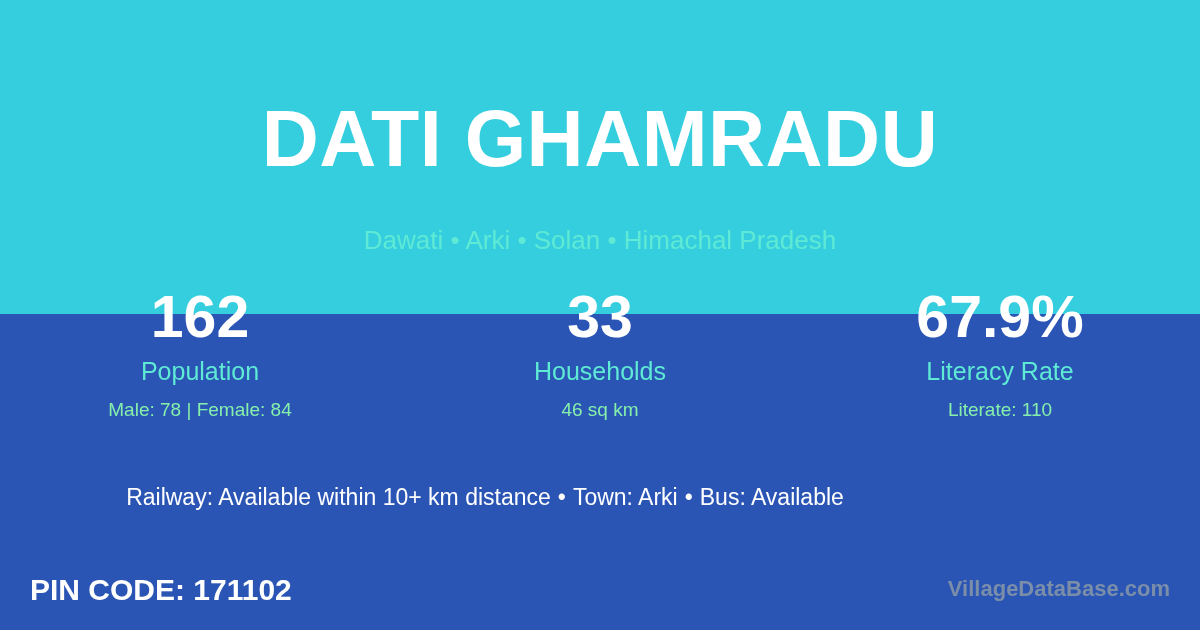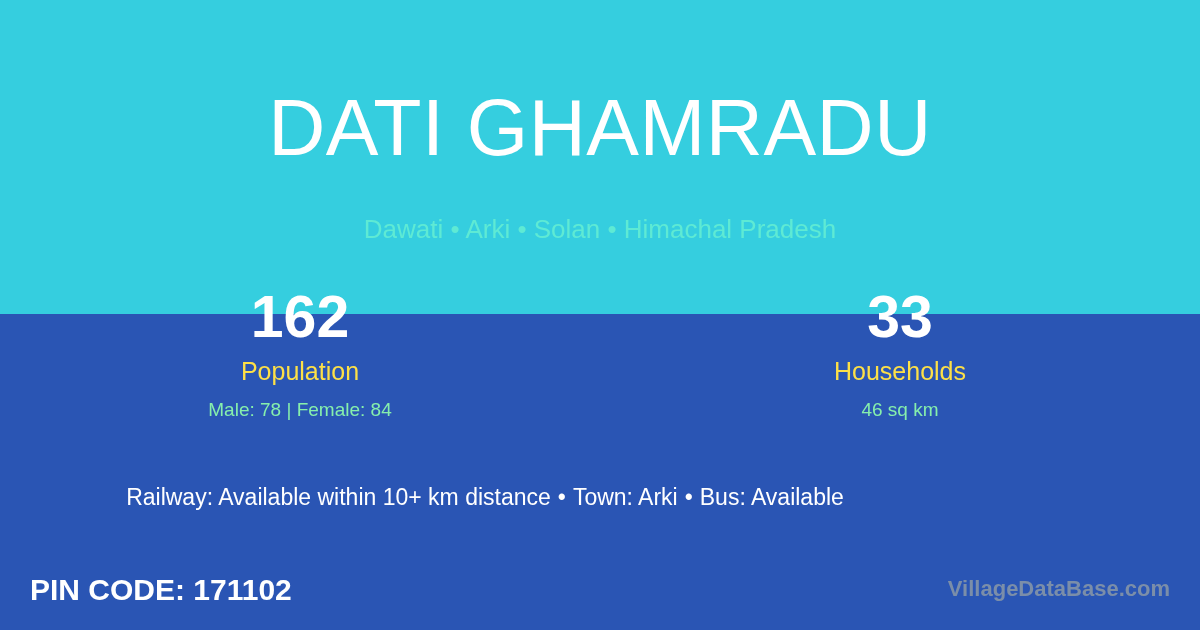--- a/index.html
+++ b/index.html
@@ -35,24 +35,24 @@
 
   
   .header {
     position: absolute;
     left: 0;
     top: 0;
     width: 1200px;
     text-align: center;
   }
   .village-title {
-    margin: 0;
+    margin: 11px;
     padding: 0;
     font-size: 79px;
-    font-weight: normal;
+    font-weight: bold;
     color: #ffffff;
     letter-spacing: 0.5px;
     line-height: 1;
     padding-top: 88px;
     white-space: nowrap;
   }
   .village-subtitle {
     margin: 16px;
     padding: 0;
     font-size: 26px;
@@ -83,21 +83,21 @@
     color: #ffffff;
     line-height: 1;
     height: 62px;
     display: block;
     white-space: nowrap;
   }
   .stat-label {
     display: block;
     font-size: 25px;
     font-weight: normal;
-    color: #fde047;
+    color: #5eead4;
     line-height: 1;
     padding-top: 9px;
     white-space: nowrap;
   }
   .stat-sub {
     display: block;
     font-size: 19px;
     font-weight: normal;
     color: #86efac;
     line-height: 1;
@@ -162,20 +162,25 @@
       <span class="stat-label">Population</span>
       <span class="stat-sub">Male: 78 | Female: 84</span>
     </div>
 
     <div class="stat-cell">
       <span class="stat-value">33</span>
       <span class="stat-label">Households</span>
       <span class="stat-sub">46 sq km</span>
     </div>
 
+    <div class="stat-cell">
+      <span class="stat-value">67.9%</span>
+      <span class="stat-label">Literacy Rate</span>
+      <span class="stat-sub">Literate: 110</span>
+    </div>
 
   </div>
 
   <div class="facilities">
     <span>Railway: Available within 10+ km distance</span><span class="dot">•</span><span>Town: Arki</span><span class="dot">•</span><span>Bus: Available</span>
   </div>
 
   <div class="pin-code">PIN CODE: 171102</div>
 
   <div class="watermark">VillageDataBase.com</div>

